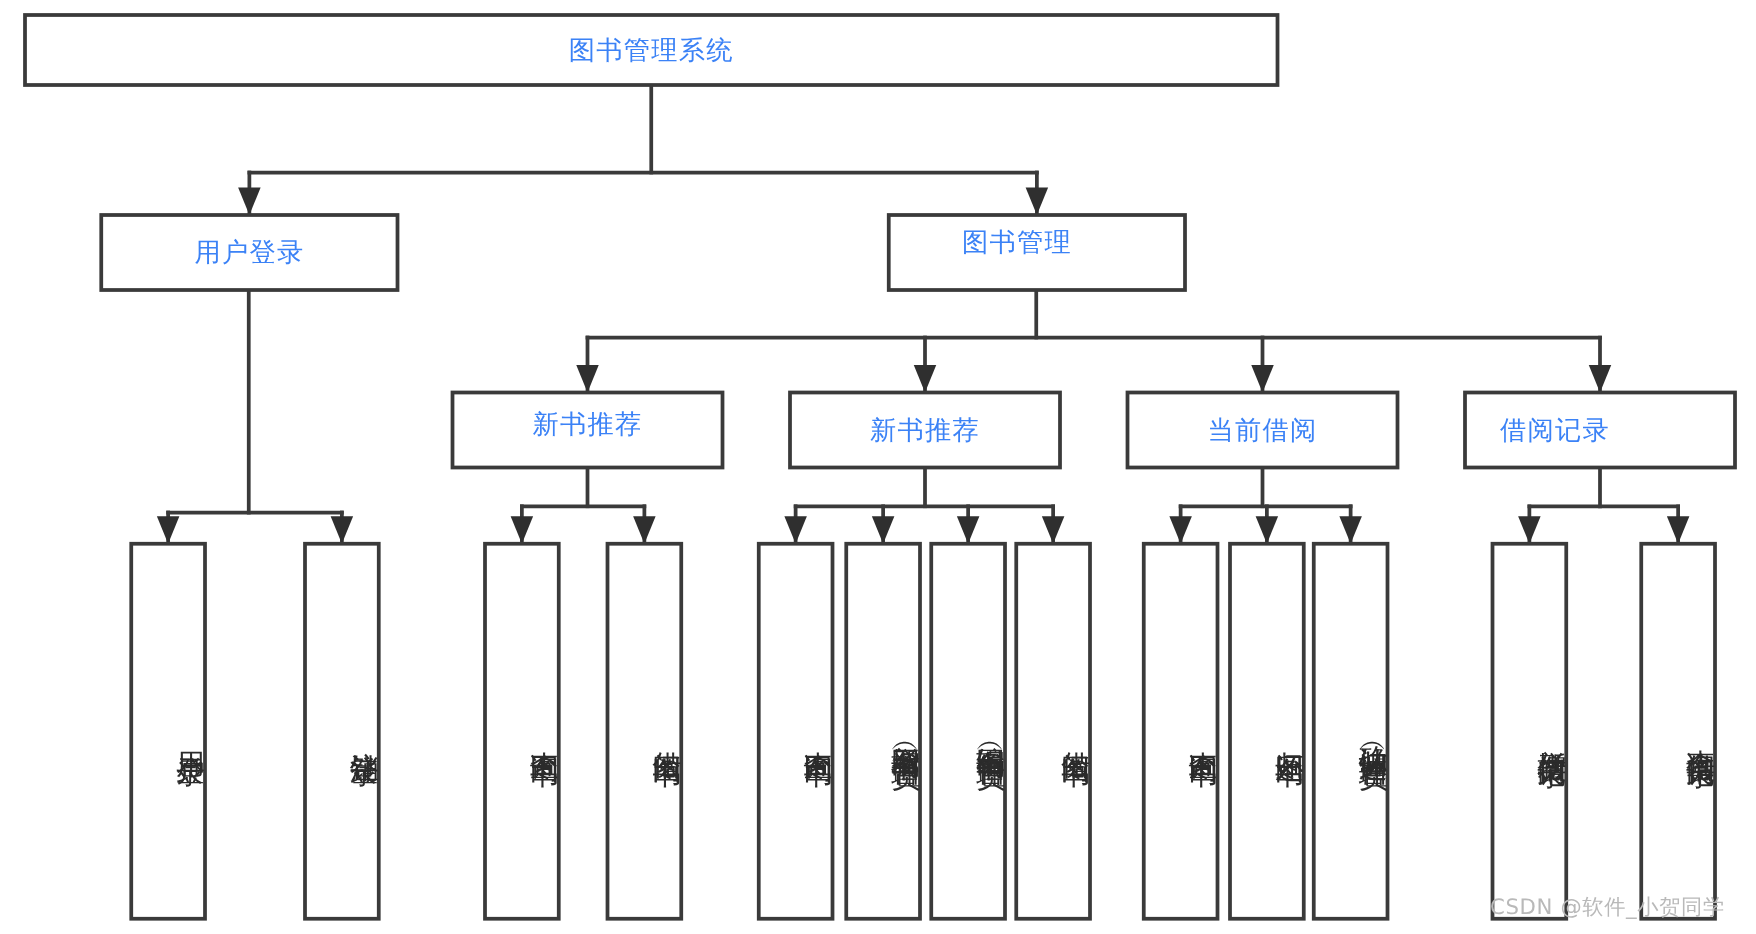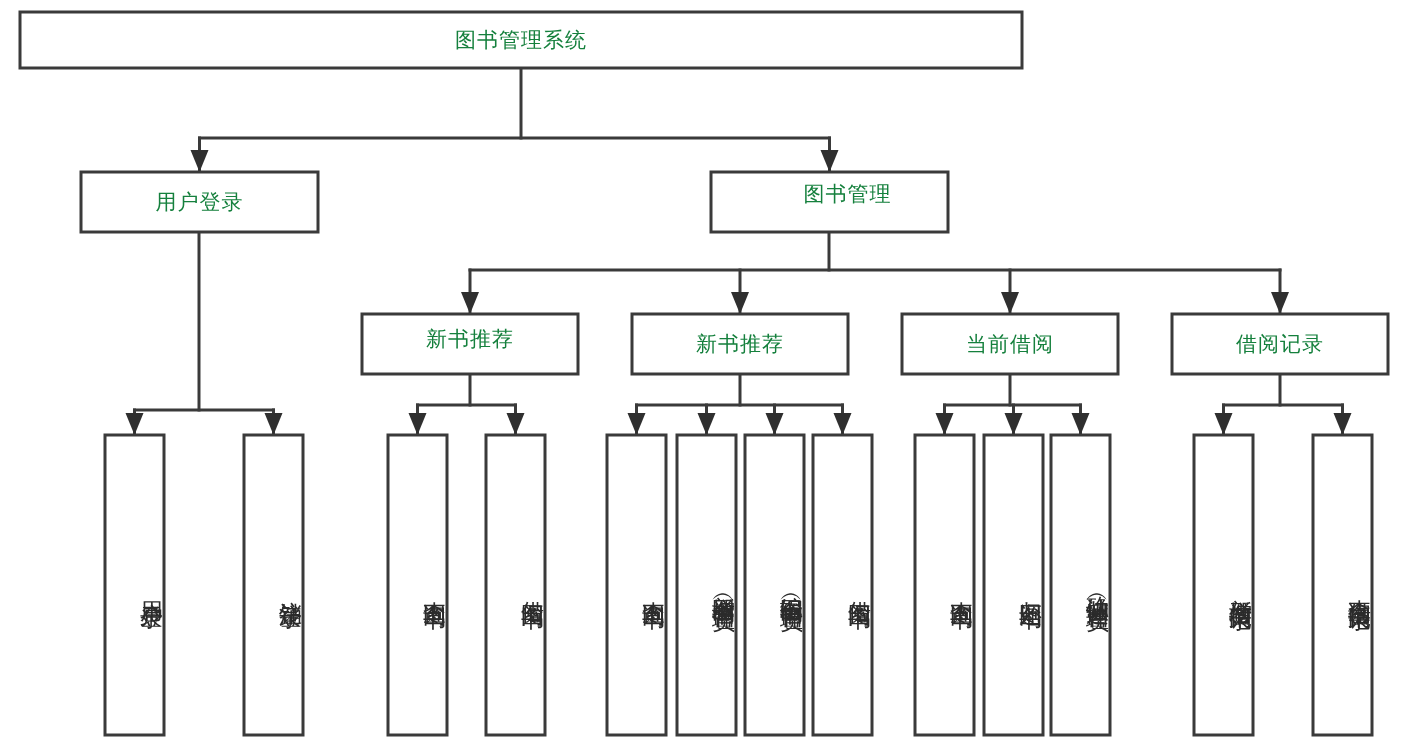--- a/index.html
+++ b/index.html
@@ -43,21 +43,21 @@
     fill: #2f2f2f;
     stroke: none;
   }
   
   .node-label-h {
     position: absolute;
     display: flex;
     align-items: center;
     justify-content: center;
     font-size: 21px;
-    color: #15803d;
+    color: #3b82f6;
     letter-spacing: 1px;
     white-space: nowrap;
     pointer-events: none;
   }
   
   .node-label-v {
     position: absolute;
     display: flex;
     align-items: flex-start;
     justify-content: center;
@@ -158,33 +158,34 @@
         <rect x="984" y="435" width="59" height="300" class="node-box"></rect>
         <rect x="1051" y="435" width="59" height="300" class="node-box"></rect>
         <rect x="1194" y="435" width="59" height="300" class="node-box"></rect>
         <rect x="1313" y="435" width="59" height="300" class="node-box"></rect>
       </g>
   </svg>
 
   <div id="label-layer">
       <div class="node-label-h" style="left: 20px; width: 1002px; top: 12px; height: 56px;">图书管理系统</div>
       <div class="node-label-h" style="left: 81px; width: 237px; top: 172px; height: 60px;">用户登录</div>
-      <div class="node-label-h" style="left: 729px; width: 237px; top: 172px; height: 44px;">图书管理</div>
+      <div class="node-label-h" style="left: 695px; width: 237px; top: 172px; height: 44px;">图书管理</div>
       <div class="node-label-h" style="left: 362px; width: 216px; top: 309px; height: 60px;">新书推荐</div>
       <div class="node-label-h" style="left: 632px; width: 216px; top: 314px; height: 60px;">新书推荐</div>
       <div class="node-label-h" style="left: 902px; width: 216px; top: 314px; height: 60px; border-radius: 16px;">当前借阅</div>
-      <div class="node-label-h" style="left: 1172px; width: 216px; top: 314px; height: 60px;">借阅记录</div>
+      <div class="node-label-h" style="left: 1136px; width: 216px; top: 314px; height: 60px;">借阅记录</div>
       <div class="node-label-v" style="left: 105px; width: 59px; top: 443px; height: 288px;">用户登录</div>
       <div class="node-label-v" style="left: 244px; width: 59px; top: 443px; height: 288px;">注销登录</div>
       <div class="node-label-v" style="left: 388px; width: 59px; top: 443px; height: 288px;">查询图书</div>
       <div class="node-label-v" style="left: 486px; width: 59px; top: 443px; height: 288px;">借阅图书</div>
       <div class="node-label-v" style="left: 607px; width: 59px; top: 443px; height: 288px;">查询图书</div>
       <div class="node-label-v" style="left: 677px; width: 59px; top: 443px; height: 288px;">新增图书（管理员）</div>
       <div class="node-label-v" style="left: 745px; width: 59px; top: 443px; height: 288px;">编辑图书（管理员）</div>
       <div class="node-label-v" style="left: 813px; width: 59px; top: 443px; height: 288px;">借阅图书</div>
       <div class="node-label-v" style="left: 915px; width: 59px; top: 443px; height: 288px;">查询图书</div>
       <div class="node-label-v" style="left: 984px; width: 59px; top: 443px; height: 288px;">归还图书</div>
       <div class="node-label-v" style="left: 1051px; width: 59px; top: 443px; height: 288px;">确认归还（管理员）</div>
       <div class="node-label-v" style="left: 1194px; width: 59px; top: 443px; height: 288px;">新增借阅记录</div>
       <div class="node-label-v" style="left: 1313px; width: 59px; top: 443px; height: 288px;">查询借阅记录</div>
     </div>
 
+  <div class="watermark" style="left:1192px; top:714px;">CSDN @软件_小贺同学</div>
 </div>
 
 </body></html>

